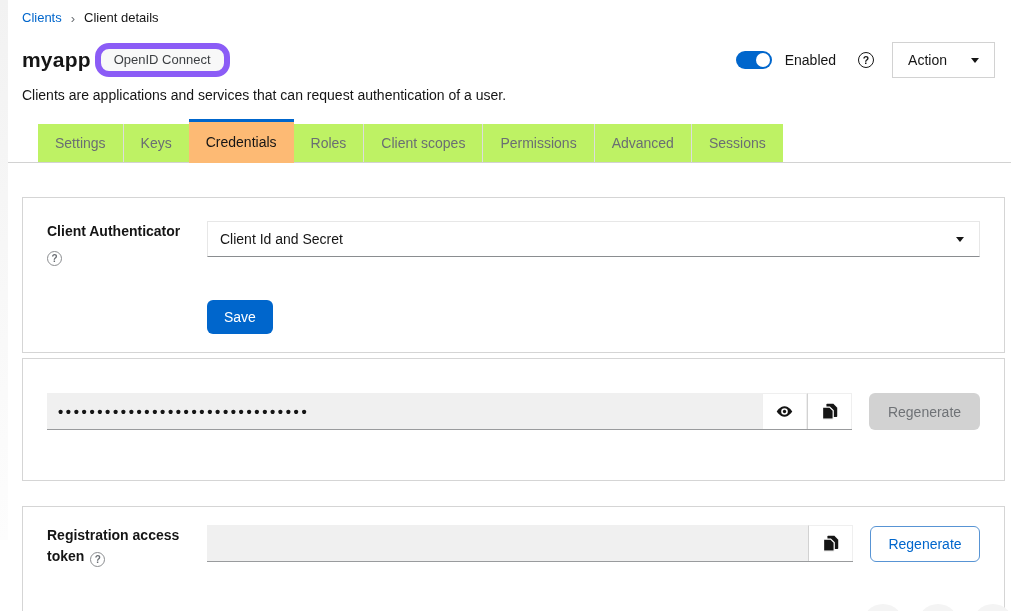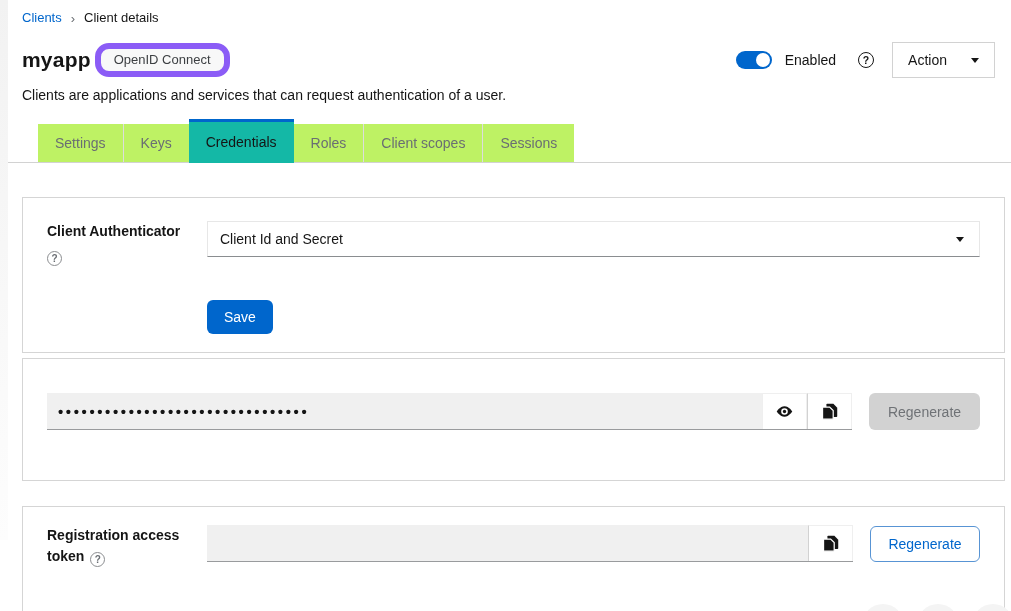--- a/index.html
+++ b/index.html
@@ -40,21 +40,21 @@
     border-right:4.5px solid transparent; border-top:5.5px solid #151515; display:inline-block; }
 
   .description { margin-top:9px; font-size:14px; color:#151515; }
 
   
   .tabbar { display:flex; align-items:flex-end; border-bottom:1px solid #d2d2d2;
     margin-top:15px; padding-left:38px; height:45px; }
   .tab { background:#bef264; color:#6a6e73; font-size:14px; height:38px;
     line-height:38px; padding:0 17px; border-right:1px solid #dddddd; cursor:pointer; white-space:nowrap; }
   .tab:last-child { border-right:none; }
-  .tab.active { background:#14b8a6; color:#151515; height:44px; line-height:40px;
+  .tab.active { background:#fdba74; color:#151515; height:44px; line-height:40px;
     border-top:3px solid #0066cc; border-right:none; margin-bottom:-1px; margin-left:-1px; }
 
   
   .content { padding:34px 6px 0 22px; }
   .card { background:#fff; border:1px solid #d5d5d5; }
   .card-authenticator { padding:23px 24px 18px 24px; }
   .card-secret { margin-top:5px; padding:34px 24px 50px 24px; }
   .card-token { margin-top:25px; padding:18px 24px 70px 24px; }
 
   .form-row { display:flex; align-items:flex-start; }
@@ -127,20 +127,22 @@
 
   <div class="description">Clients are applications and services that can request authentication of a user.</div>
 </div>
 
 <div class="tabbar">
   <div class="tab">Settings</div>
   <div class="tab">Keys</div>
   <div class="tab active">Credentials</div>
   <div class="tab">Roles</div>
   <div class="tab">Client scopes</div>
+  <div class="tab">Permissions</div>
+  <div class="tab">Advanced</div>
   <div class="tab">Sessions</div>
 </div>
 
 <div class="content">
 
   <div class="card card-authenticator">
     <div class="form-row">
       <div class="label-col authenticator-label">
         <div>Client Authenticator</div>
         <span class="help-circle">?</span>

